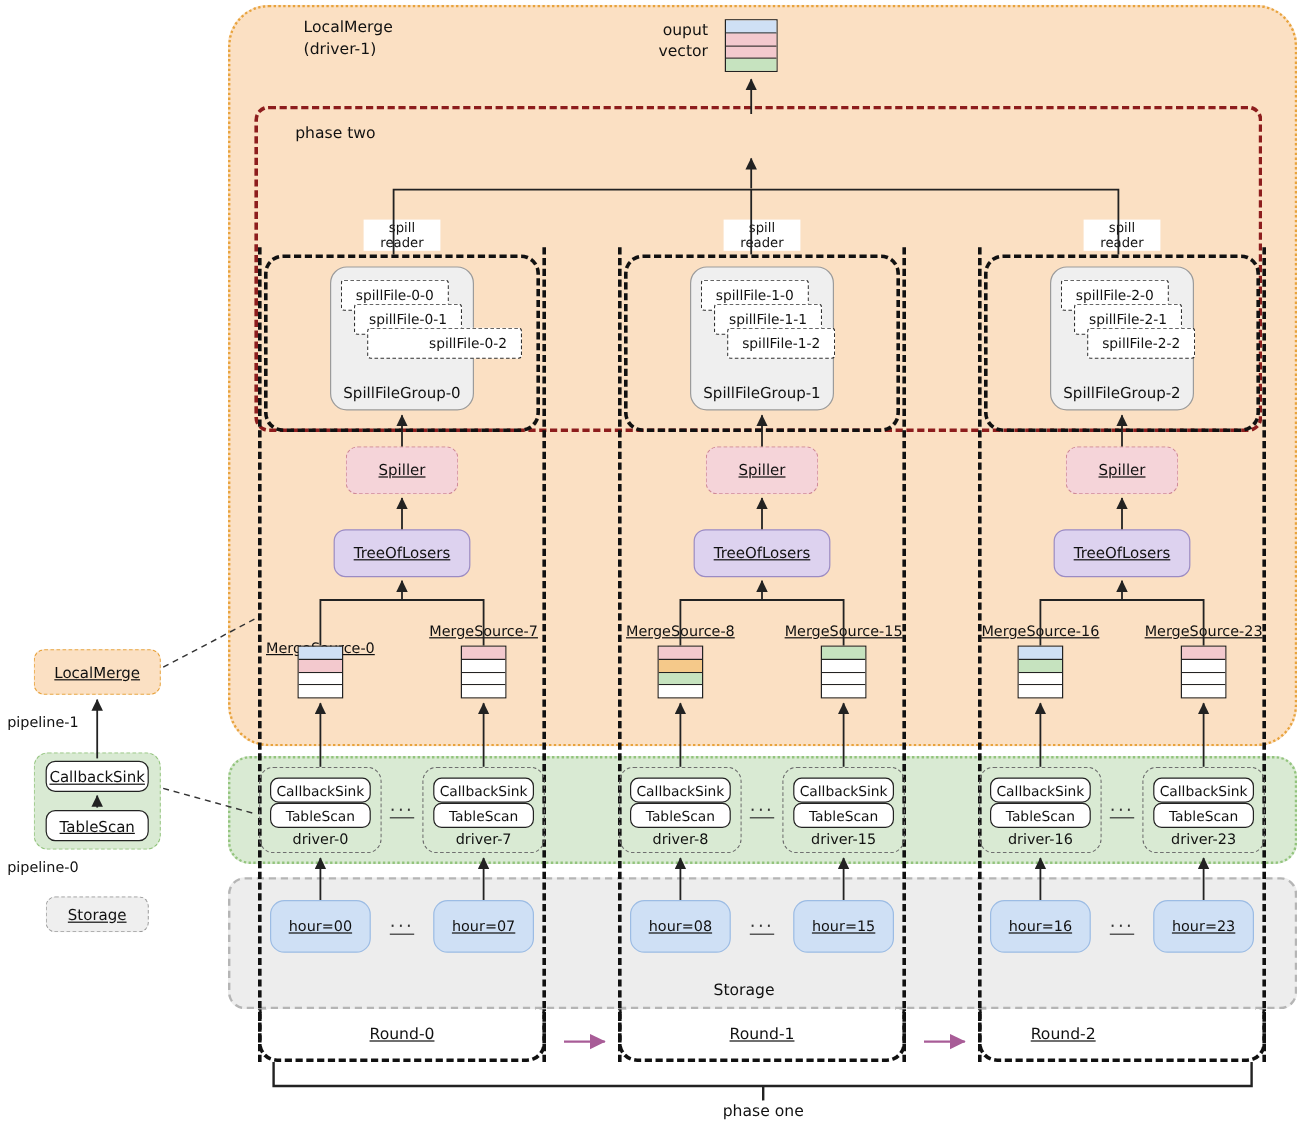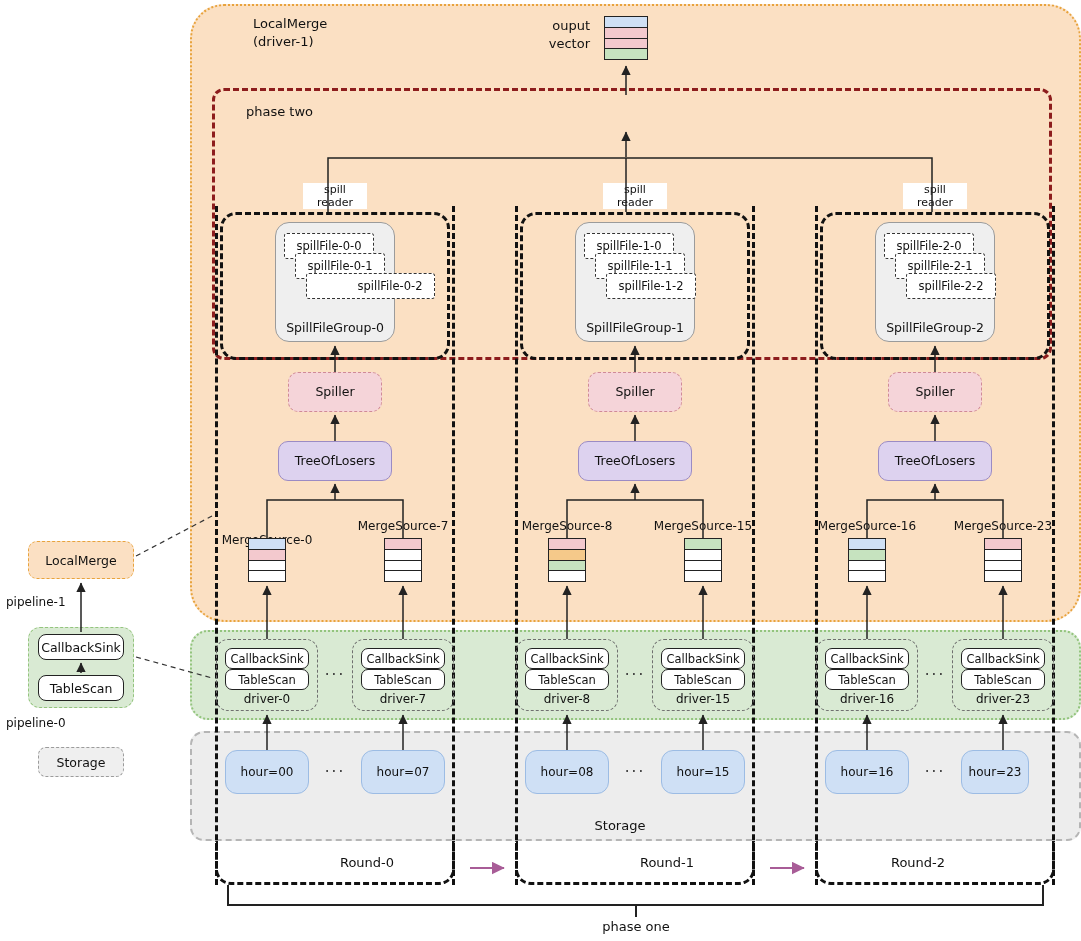--- a/index.html
+++ b/index.html
@@ -1,20 +1,20 @@
 <!DOCTYPE html>
 <html><head>
 <meta charset="utf-8">
 <style>
   html,body{margin:0;padding:0;background:#ffffff;}
   body{width:1081px;height:941px;position:relative;overflow:hidden;
        font-family:"DejaVu Sans","Liberation Sans",sans-serif;color:#111;}
   #stage{position:absolute;left:0;top:0;width:1081px;height:941px;border-radius:23px;}
   .abs{position:absolute;box-sizing:border-box;}
-  .ctr{display:flex;align-items:center;justify-content:center;text-align:center;}
+  .ctr{display:flex;align-items:center;justify-content:center;text-align:center;text-decoration:underline;}
 
   
   .localmerge-band{left:190px;top:4px;width:891px;height:618px;
       background:#fbe0c3;border:2px dotted #e8a33d;border-radius:34px;}
   .phasetwo-box{left:212px;top:88px;width:840px;height:272px;
       border:3px dashed #8d1d1d;border-radius:12px;}
   .green-band{left:190px;top:630px;width:891px;height:90px;
       background:#d9ead3;border:2px dotted #93c47d;border-radius:18px;}
   .gray-band{left:190px;top:731px;width:891px;height:110px;
       background:#ededed;border:2px dashed #b5b5b5;border-radius:14px;}
@@ -60,21 +60,21 @@
   .lg-pipe-band{left:28px;top:627px;width:106px;height:81px;background:#d9ead3;
       border:1.6px dashed #93c47d;border-radius:12px;}
   .lg-box{border:1.6px solid #222;background:#fff;border-radius:8px;font-size:12.5px;}
   .lg-storage{left:38px;top:747px;width:86px;height:30px;background:#efefef;
       border:1.6px dashed #9b9b9b;border-radius:8px;font-size:12.5px;}
   .lg-text{font-size:12px;}
 
   
   .lbl{font-size:13px;}
   .edge-lbl{font-size:11px;background:#fff;padding:0 2px;}
-  .round-lbl{font-size:13px;margin-left:32px;}
+  .round-lbl{font-size:13px;}
 
   svg.ov{position:absolute;left:0;top:0;width:1081px;height:941px;
       pointer-events:none;overflow:visible;}
 </style>
 </head>
 <body>
 
 <div id="stage">
 
   <div class="abs localmerge-band"></div>
@@ -229,21 +229,21 @@
         <div class="dbox" style="top:29px;">TableScan</div>
         <div class="dlabel">driver-16</div>
       </div>
       <div class="abs driver" style="left:952px;top:639px;width:102px;height:72px;">
         <div class="dbox" style="top:8px;">CallbackSink</div>
         <div class="dbox" style="top:29px;">TableScan</div>
         <div class="dlabel">driver-23</div>
       </div>
       <div class="abs dots ctr" style="left:921px;top:666px;width:28px;height:18px;">···</div>
       <div class="abs hour ctr" style="left:825px;top:750px;width:84px;height:44px;">hour=16</div>
-      <div class="abs hour ctr" style="left:961px;top:750px;width:68px;height:44px;">hour=23</div>
+      <div class="abs hour ctr" style="left:961px;top:750px;width:84px;height:44px;">hour=23</div>
       <div class="abs dots ctr" style="left:921px;top:763px;width:28px;height:18px;">···</div>
     </div>
 
   <svg class="ov" viewBox="0 0 1081 941">
     <defs>
       <marker id="ah" markerWidth="9" markerHeight="9" refX="6.2" refY="3.2" orient="auto" markerUnits="strokeWidth">
         <path d="M0,0 L6.6,3.2 L0,6.4 z" fill="#222"></path>
       </marker>
       <marker id="ahp" markerWidth="9" markerHeight="9" refX="6.2" refY="3.2" orient="auto" markerUnits="strokeWidth">
         <path d="M0,0 L6.6,3.2 L0,6.4 z" fill="#a85c97"></path>

